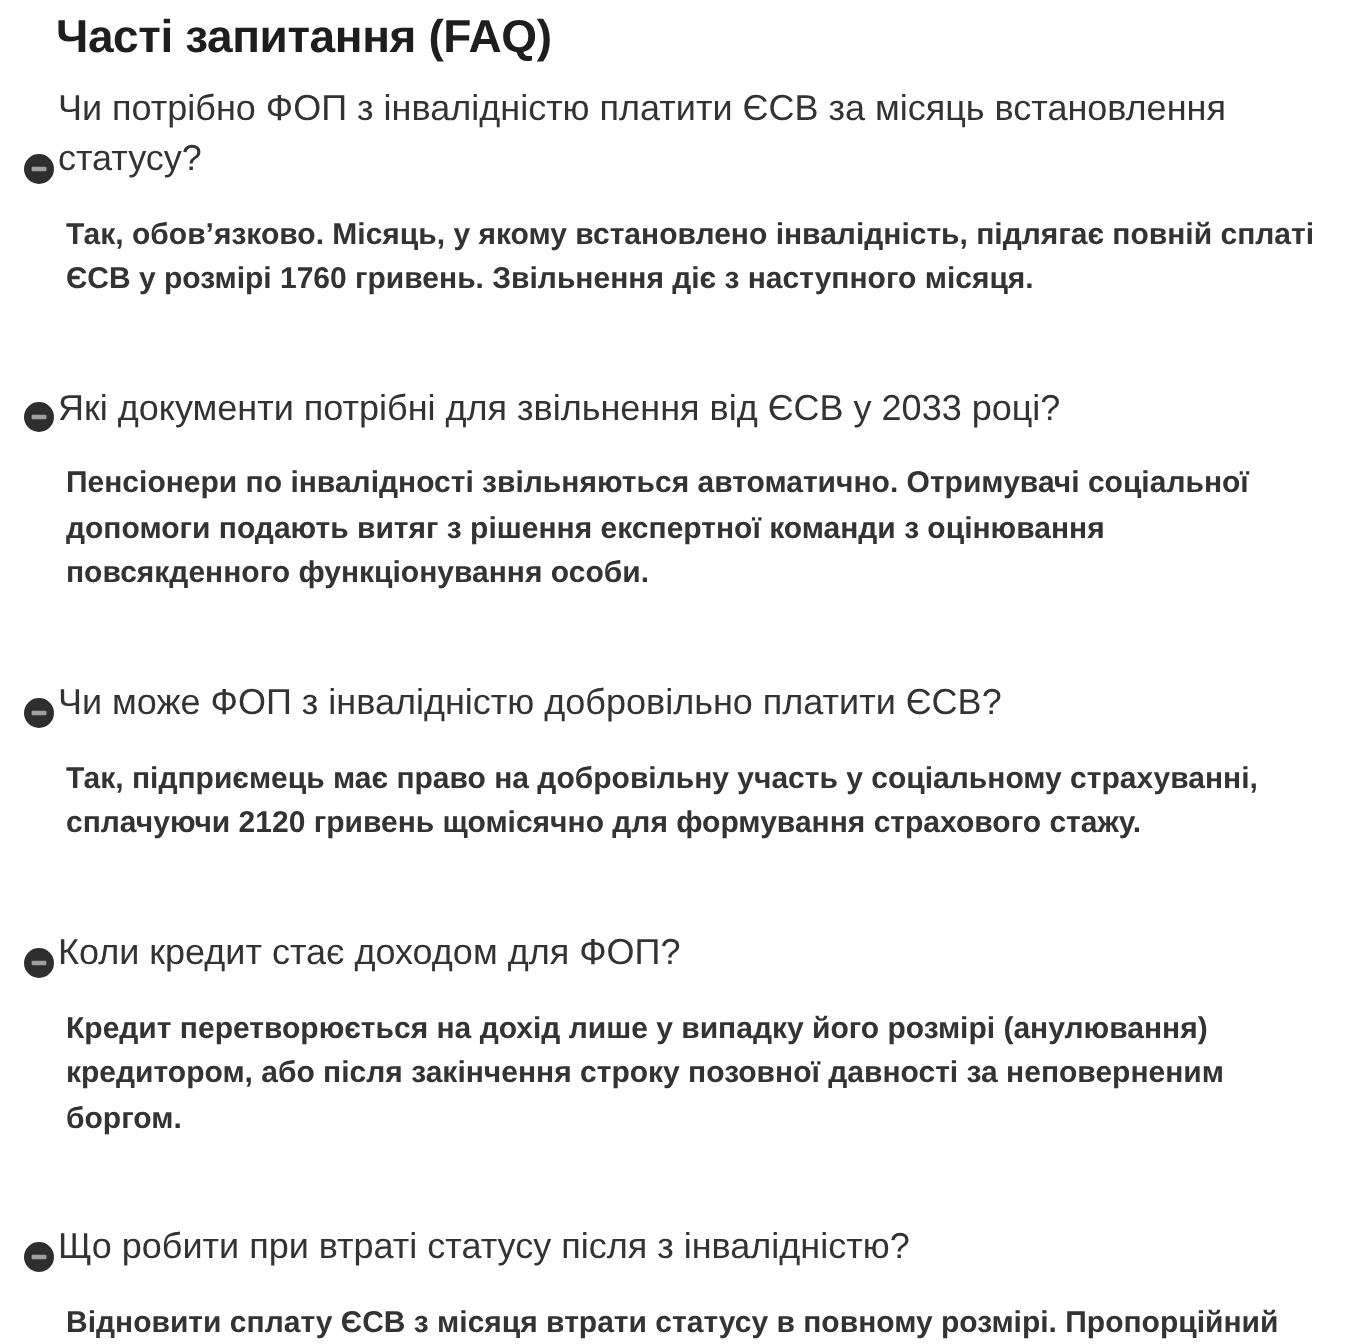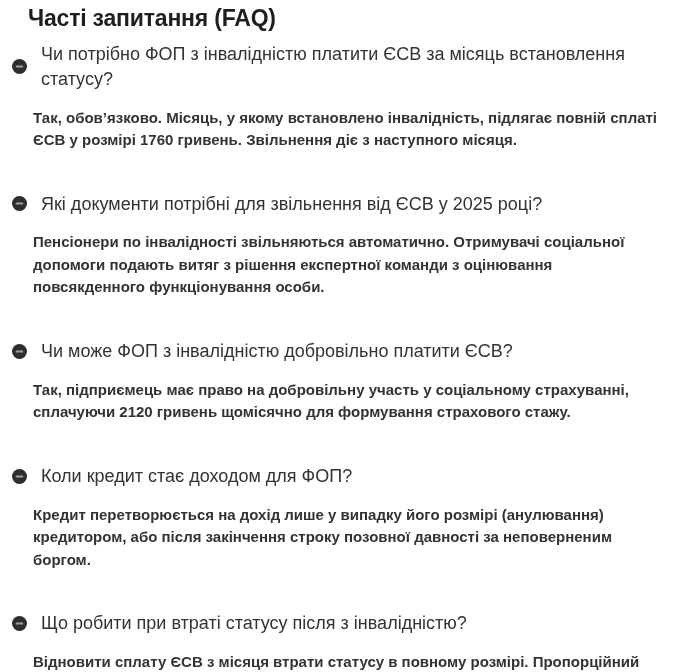--- a/index.html
+++ b/index.html
@@ -23,22 +23,22 @@
     margin-left: 16px;
   }
   .faq-item {
     margin-bottom: 40px;
   }
   .faq-item:last-child {
     margin-bottom: 0;
   }
   .question-row {
     display: flex;
-    align-items: center;
-    gap: 14px;
+    align-items: flex-end;
+    gap: 2px;
     margin-bottom: 15px;
     cursor: pointer;
   }
   .toggle-icon {
     flex: 0 0 15px;
     width: 15px;
     height: 15px;
     display: inline-block;
   }
   .question-text {
@@ -77,21 +77,21 @@
   </div>
 
   <div class="faq-item">
     <div class="question-row">
       <span class="toggle-icon">
         <svg width="15" height="15" viewBox="0 0 15 15">
             <circle cx="7.5" cy="7.5" r="7.5" fill="#2e2e2e"></circle>
             <rect x="3.8" y="6.4" width="7.4" height="2.2" rx="0.6" fill="#9e9e9e"></rect>
           </svg>
       </span>
-      <h3 class="question-text">Які документи потрібні для звільнення від ЄСВ у 2025 році?</h3>
+      <h3 class="question-text">Які документи потрібні для звільнення від ЄСВ у 2033 році?</h3>
     </div>
     <p class="answer-text">Пенсіонери по інвалідності звільняються автоматично. Отримувачі соціальної допомоги подають витяг з рішення експертної команди з оцінювання повсякденного функціонування особи.</p>
   </div>
 
   <div class="faq-item">
     <div class="question-row">
       <span class="toggle-icon">
         <svg width="15" height="15" viewBox="0 0 15 15">
             <circle cx="7.5" cy="7.5" r="7.5" fill="#2e2e2e"></circle>
             <rect x="3.8" y="6.4" width="7.4" height="2.2" rx="0.6" fill="#9e9e9e"></rect>

